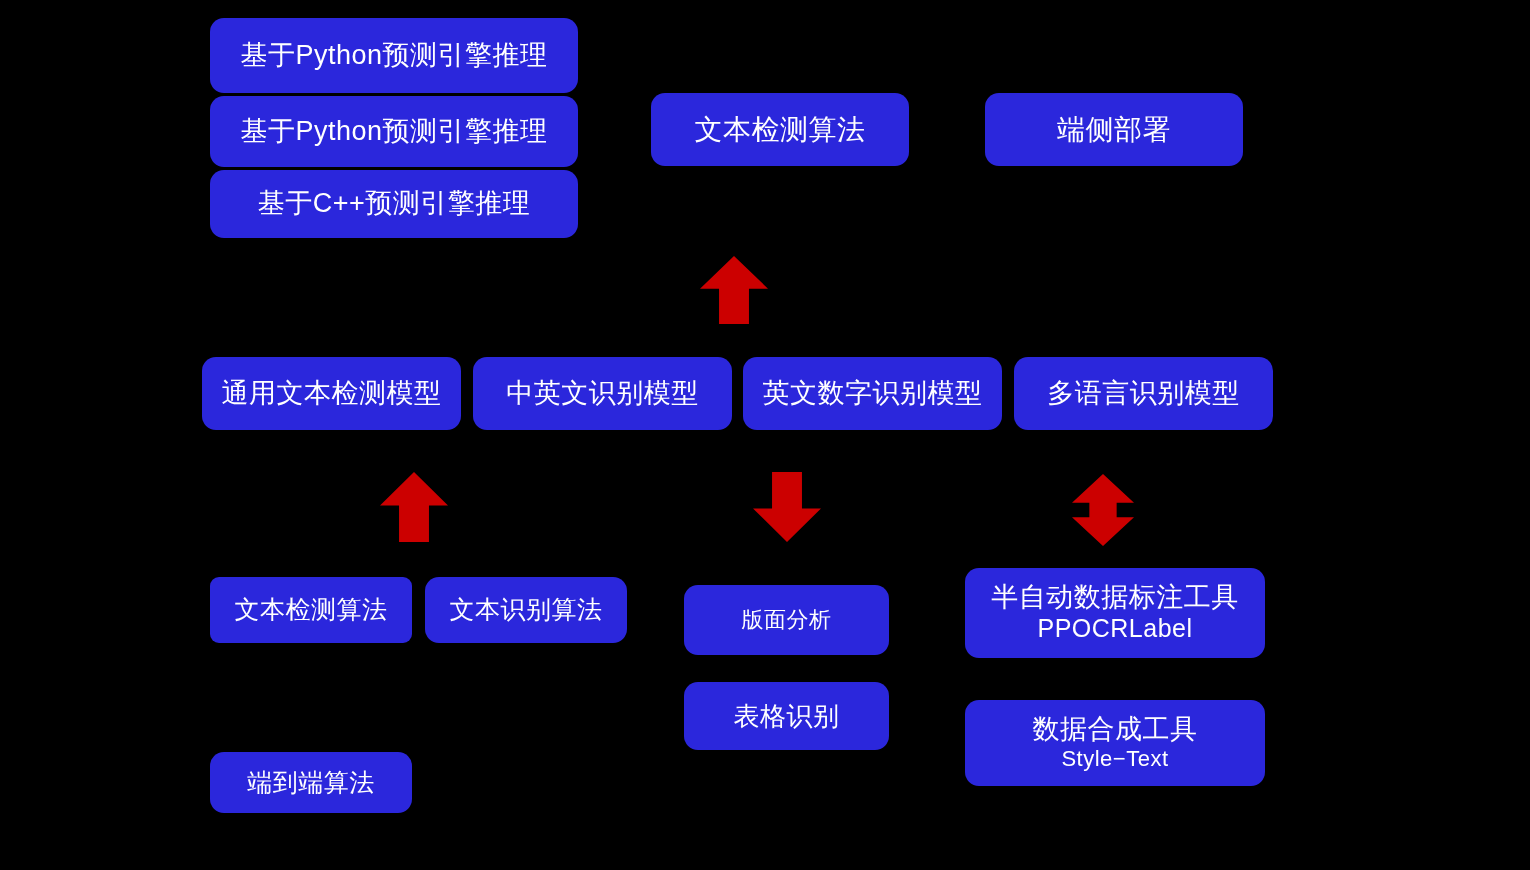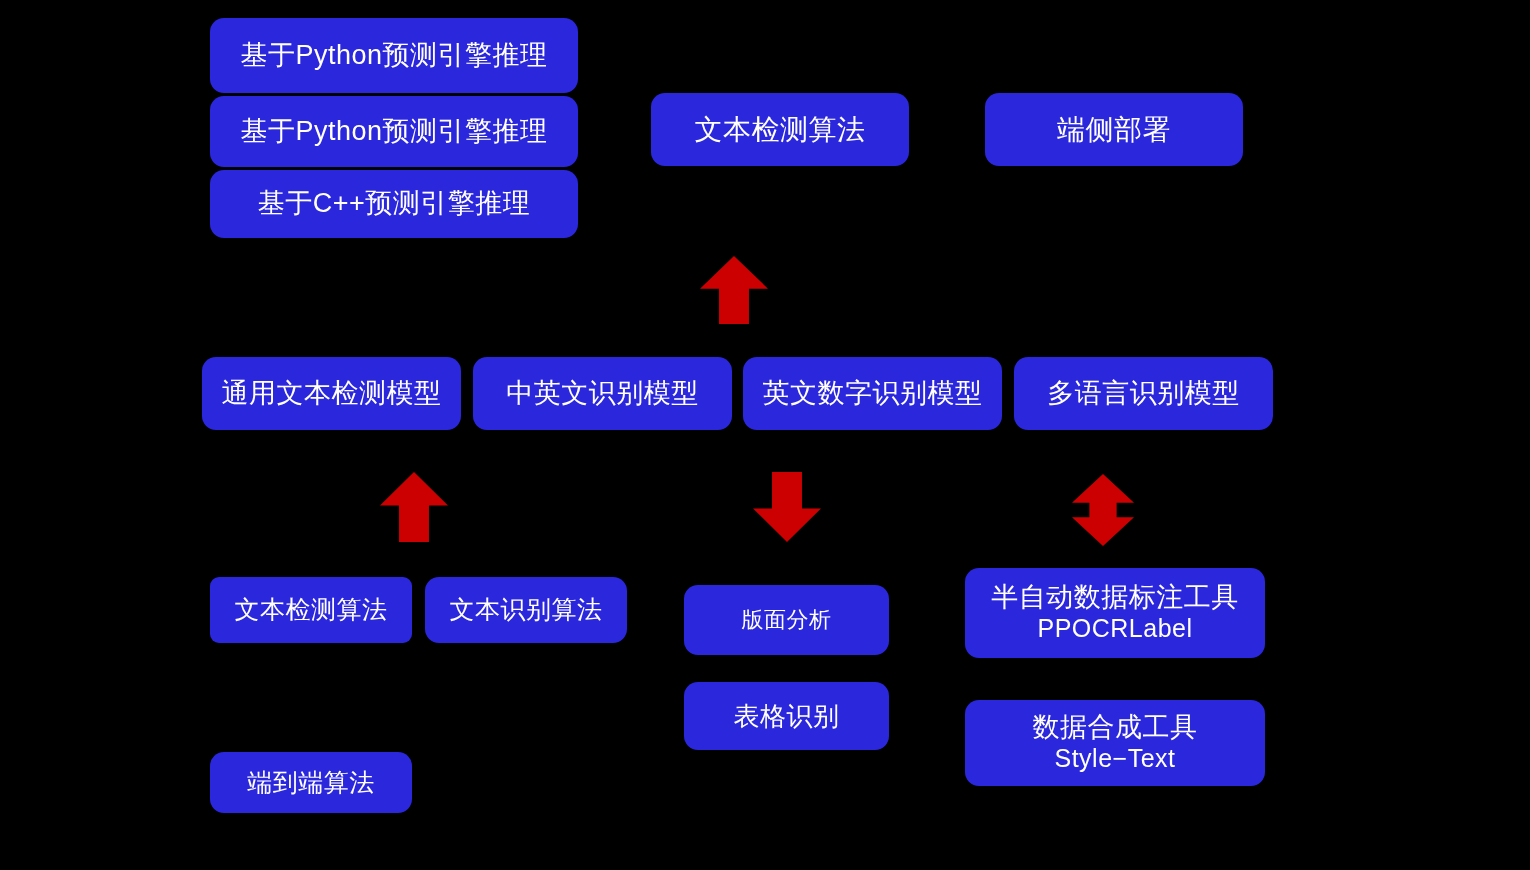--- a/index.html
+++ b/index.html
@@ -91,21 +91,21 @@
       </div>
       <div class="node" style="left: 684px; top: 682px; width: 205px; height: 68px; background: rgb(43, 39, 220); color: rgb(255, 255, 255);">
         <span class="line1" style="font-size: 26px;">表格识别</span>
       </div>
       <div class="node" style="left: 965px; top: 568px; width: 300px; height: 90px; background: rgb(43, 39, 220); color: rgb(255, 255, 255);">
         <span class="line1" style="font-size: 27px;">半自动数据标注工具</span>
         <span class="line2" style="font-size: 25px;">PPOCRLabel</span>
       </div>
       <div class="node" style="left: 965px; top: 700px; width: 300px; height: 86px; background: rgb(43, 39, 220); color: rgb(255, 255, 255);">
         <span class="line1" style="font-size: 27px;">数据合成工具</span>
-        <span class="line2" style="font-size: 25px;">Style−Text</span>
+        <span class="line2" style="font-size: 22px;">Style−Text</span>
       </div>
     </div>
   <div id="arrows-layer">
       <div class="arrow" style="left: 700px; top: 256px; width: 68px; height: 68px;">
         <svg width="68" height="68" viewBox="0 0 100 100" preserveAspectRatio="none">
           <path d="M50,0 L100,48 L72,48 L72,100 L28,100 L28,48 L0,48 Z" fill="#CC0000"></path>
         </svg>
       </div>
       <div class="arrow" style="left: 380px; top: 472px; width: 68px; height: 70px;">
         <svg width="68" height="70" viewBox="0 0 100 100" preserveAspectRatio="none">

